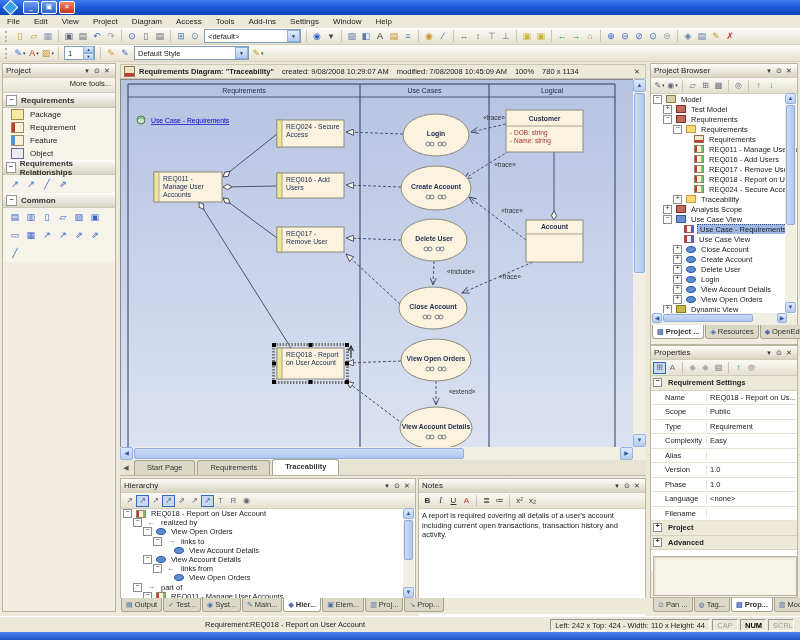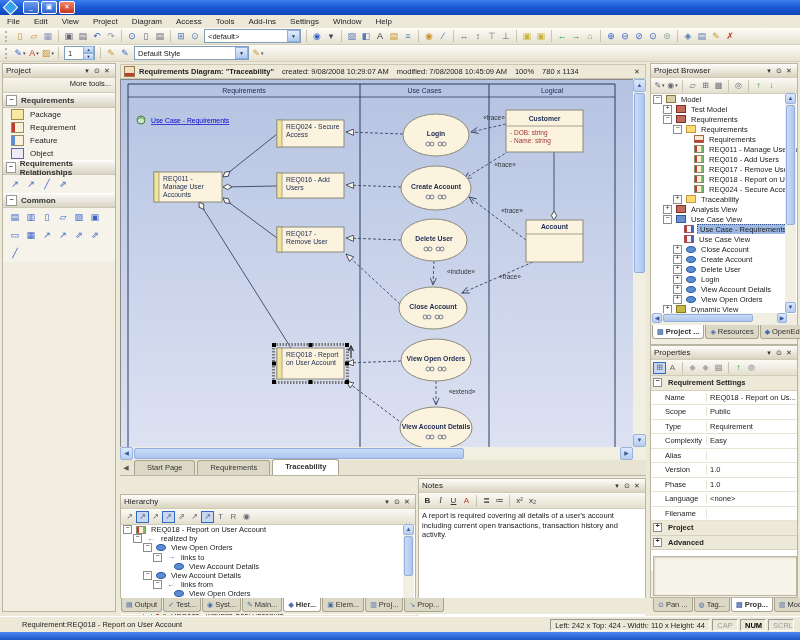--- a/index.html
+++ b/index.html
@@ -76,21 +76,21 @@
   .sthumb{position:absolute;background:linear-gradient(90deg,#CADBF6,#AEC7EE);border:1px solid #92AEDE;border-radius:2px;box-sizing:border-box;}
   .sthumb.h{background:linear-gradient(180deg,#CADBF6,#AEC7EE);}
   
   #doctabs{position:absolute;left:120px;top:460px;width:526px;height:16px;background:#E8E4D3;
     display:flex;align-items:flex-end;border-bottom:1px solid #B9B5A2;box-sizing:border-box;}
   .dtab{height:14px;line-height:14px;padding:0 12px;font-size:7.5px;color:#333;
     border:1px solid #A8A490;border-bottom:none;border-radius:3px 3px 0 0;background:#DCD8C6;margin-left:2px;}
   .dtab.active{background:#fff;font-weight:bold;height:15px;}
   .dnav{width:12px;font-size:7px;color:#555;text-align:center;line-height:15px;}
   
-  #hierarchy{left:120px;top:478px;width:296px;height:120px;margin-top:16px;}
+  #hierarchy{left:120px;top:478px;width:296px;height:120px;}
   #notes{left:418px;top:478px;width:228px;height:120px;}
   .treebody{position:relative;background:#fff;overflow:hidden;}
   .trow{display:flex;align-items:center;white-space:nowrap;overflow:hidden;}
   .trow .ind{flex:none;}
   .expb{width:7px;height:7px;border:1px solid #8C8C8C;background:#fff;font-size:7px;line-height:5px;
     text-align:center;color:#333;margin-right:3px;flex:none;font-family:"Liberation Mono",monospace;}
   .expsp{width:10px;flex:none;}
   .tlabel{font-size:7.5px;padding:0 2px;overflow:hidden;text-overflow:clip;white-space:nowrap;}
   .tlabel.sel{background:#9DB7E4;border:1px dotted #36538E;}
   .ti{display:inline-block;width:10px;height:8px;margin:0 3px 0 1px;flex:none;border:1px solid #8A7840;background:#FBF1D8;box-sizing:border-box;}
@@ -729,21 +729,21 @@
         <div class="trow" style="height: 10px;">
           <span class="ind" style="width: 22px;"></span>
           <span class="expb">+</span>
           <span class="ti ti-folder"></span>
           <span class="tlabel">Traceability</span>
         </div>
         <div class="trow" style="height: 10px;">
           <span class="ind" style="width: 12px;"></span>
           <span class="expb">+</span>
           <span class="ti ti-viewm"></span>
-          <span class="tlabel">Analysis View</span>
+          <span class="tlabel">Analysis Scope</span>
         </div>
         <div class="trow" style="height: 10px;">
           <span class="ind" style="width: 12px;"></span>
           <span class="expb">−</span>
           <span class="ti ti-viewb"></span>
           <span class="tlabel">Use Case View</span>
         </div>
         <div class="trow" style="height: 10px;">
           <span class="ind" style="width: 22px;"></span>
           <span class="expsp"></span>
@@ -909,21 +909,21 @@
         <span class="kic" style="color: rgb(74, 106, 170);">▤</span>
         <span>Prop...</span>
       </span>
       <span class="ktab">
         <span class="kic" style="color: rgb(74, 106, 170);">▥</span>
         <span>Model V...</span>
       </span>
     </div>
 
   <div id="statusbar">
-    <span style="padding-left:22px;flex:1;">Requirement:REQ018 - Report on User Account</span>
+    <span style="padding-left:22px;flex:1;text-align:center;">Requirement:REQ018 - Report on User Account</span>
     <span class="cell">Left: 242 x Top: 424 - Width: 110 x Height: 44</span>
     <span id="statusflags" style="display:flex;">
         <span class="cell flag">CAP</span>
         <span class="cell flag on">NUM</span>
         <span class="cell flag">SCRL</span>
       </span>
     <span style="width:6px;"></span>
   </div>
   <div id="bottomstrip"></div>
 </div>

